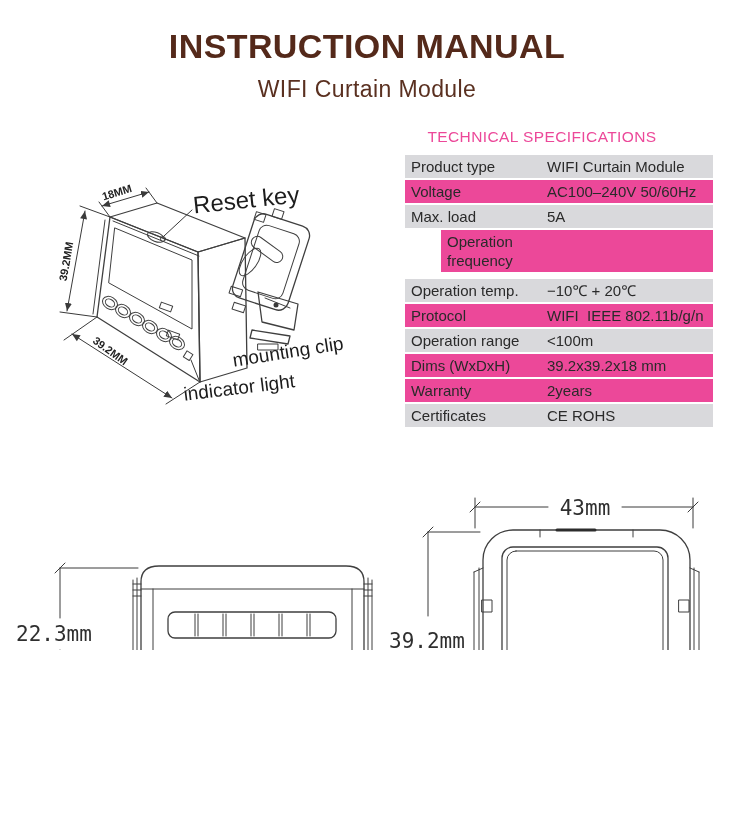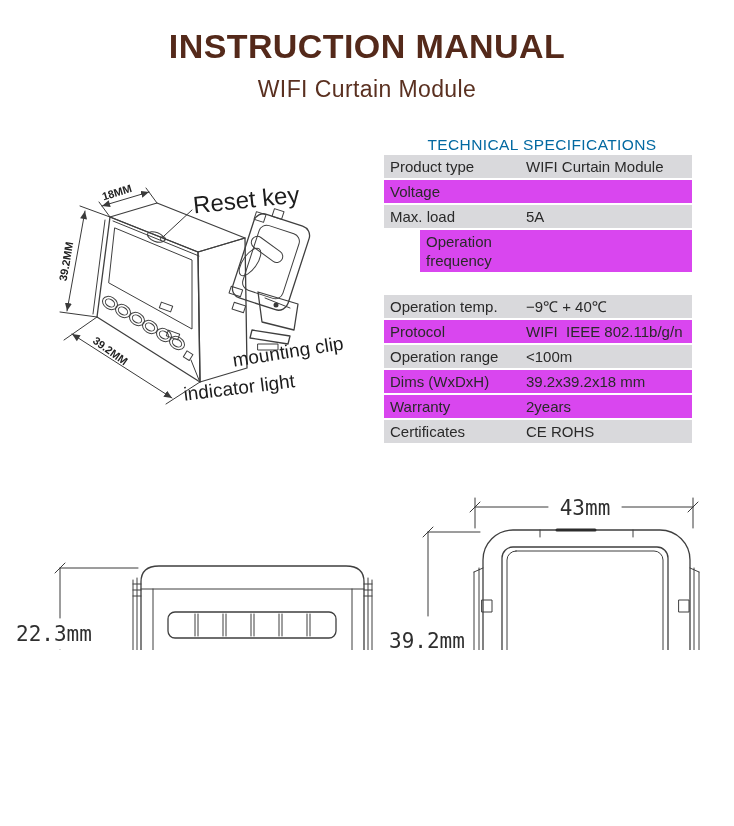--- a/index.html
+++ b/index.html
@@ -4,28 +4,28 @@
 <style>
   html,body{margin:0;padding:0;background:#fff;}
   .page{position:relative;width:734px;height:650px;background:#ffffff;overflow:hidden;
         font-family:"Liberation Sans",sans-serif;}
   
   .title{position:absolute;left:0;top:27px;width:100%;text-align:center;
          font-size:34px;font-weight:bold;letter-spacing:.4px;color:#54291a;}
   .subtitle{position:absolute;left:0;top:76px;width:100%;text-align:center;
             font-size:23px;letter-spacing:.4px;color:#5a3020;}
   
-  .specs-heading{position:absolute;left:388px;top:136px;width:308px;text-align:center;
-                 font-size:15.5px;letter-spacing:.4px;color:#0369a1;}
-  .specs-table{position:absolute;left:384px;top:155px;width:308px;}
+  .specs-heading{position:absolute;left:388px;top:128px;width:308px;text-align:center;
+                 font-size:15.5px;letter-spacing:.4px;color:#ec4899;}
+  .specs-table{position:absolute;left:405px;top:155px;width:308px;}
   .spec-row{display:flex;align-items:center;min-height:21px;border-bottom:2px solid #fff;}
   .spec-row.odd{background:#d9d9dc;}
-  .spec-row.even{background:#d946ef;}
+  .spec-row.even{background:#ec4899;}
   .spec-row.tall{min-height:42px;margin-left:36px;}
-  .spec-row.gap-above{margin-top:21px;align-items:center;}
+  .spec-row.gap-above{margin-top:5px;align-items:center;}
   .spec-label{width:142px;box-sizing:border-box;padding:2px 6px 2px 6px;
               font-size:15px;line-height:19px;color:#2a2a2a;}
   .spec-value{flex:1;padding:2px 0;font-size:15px;line-height:19px;color:#2a2a2a;white-space:pre-wrap;}
   
   svg{position:absolute;}
   .ln{stroke:#3f3f3f;stroke-width:1.3;fill:none;stroke-linejoin:round;stroke-linecap:round;}
   .ln2{stroke:#3f3f3f;stroke-width:1;fill:none;stroke-linejoin:round;stroke-linecap:round;}
   .thick{stroke:#2c2c2c;stroke-width:3;fill:none;stroke-linecap:round;}
   .dimln{stroke:#3a3a3a;stroke-width:1;fill:none;stroke-linecap:round;}
   .fillk{fill:#3a3a3a;stroke:none;}
@@ -43,31 +43,32 @@
   <div class="subtitle">WIFI Curtain Module</div>
 
   <div class="specs-heading">TECHNICAL SPECIFICATIONS</div>
   <div class="specs-table">
     <div class="spec-row odd">
         <div class="spec-label">Product type</div>
         <div class="spec-value">WIFI Curtain Module</div>
       </div>
     <div class="spec-row even">
         <div class="spec-label">Voltage</div>
+        <div class="spec-value">AC100–240V 50/60Hz</div>
       </div>
     <div class="spec-row odd">
         <div class="spec-label">Max. load</div>
         <div class="spec-value">5A</div>
       </div>
     <div class="spec-row even tall">
         <div class="spec-label">Operation frequency</div>
       </div>
     <div class="spec-row odd gap-above">
         <div class="spec-label">Operation temp.</div>
-        <div class="spec-value">−9℃ + 40℃</div>
+        <div class="spec-value">−10℃ + 20℃</div>
       </div>
     <div class="spec-row even">
         <div class="spec-label">Protocol</div>
         <div class="spec-value">WIFI  IEEE 802.11b/g/n</div>
       </div>
     <div class="spec-row odd">
         <div class="spec-label">Operation range</div>
         <div class="spec-value">&lt;100m</div>
       </div>
     <div class="spec-row even">

